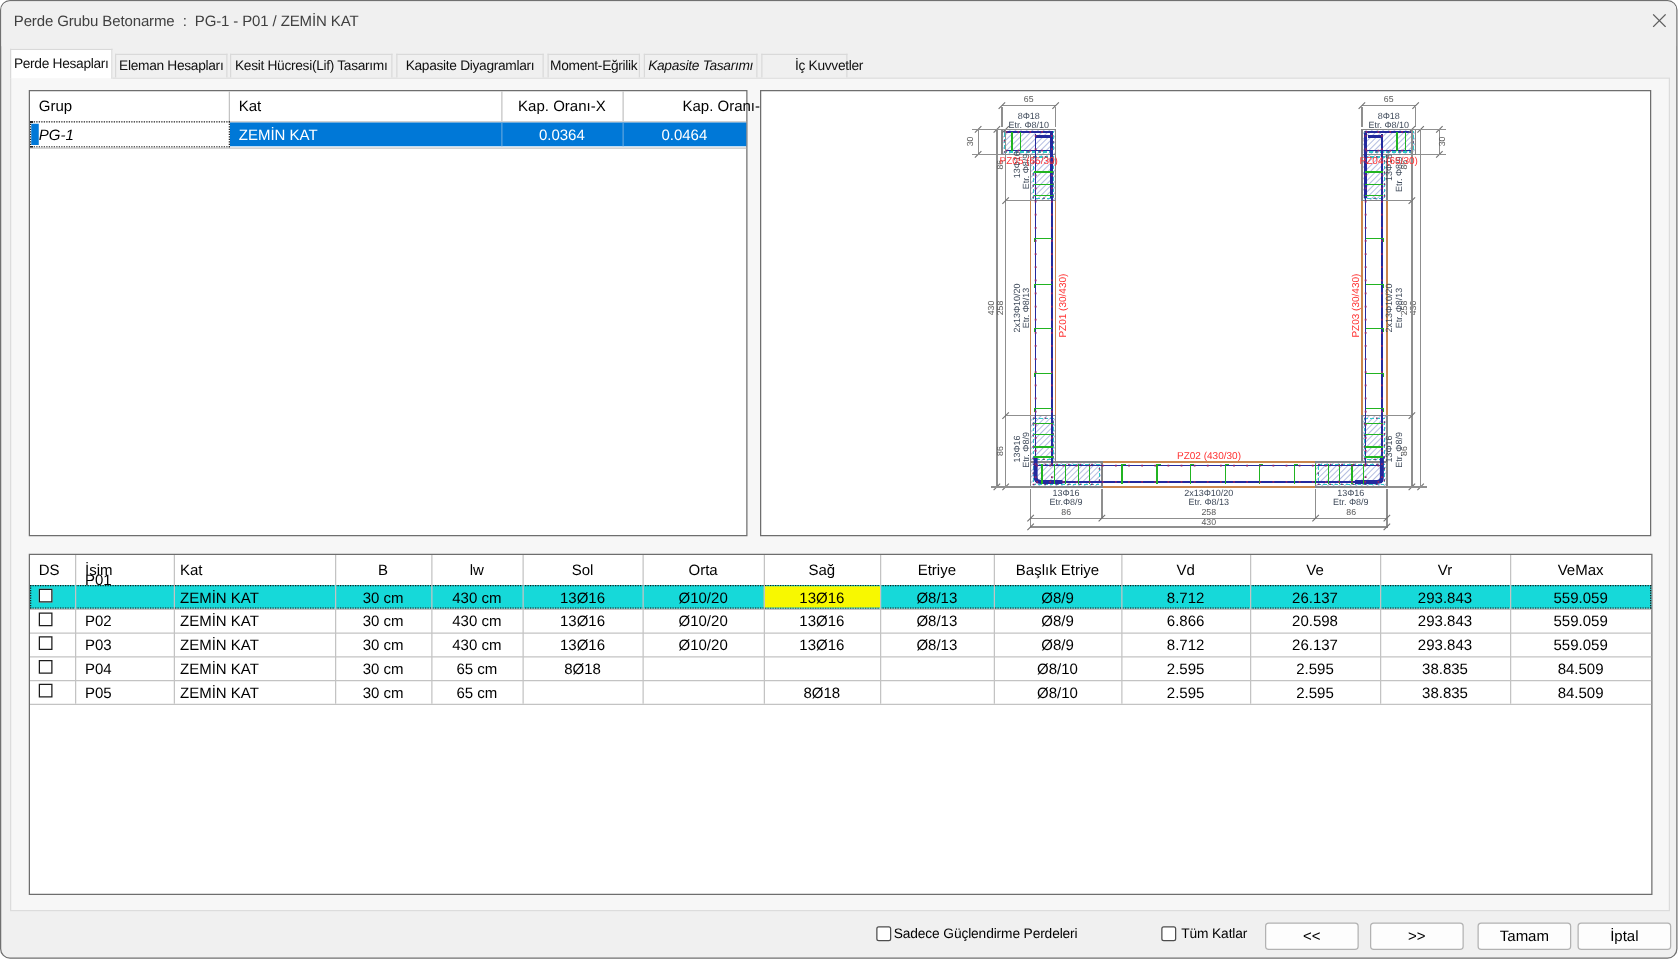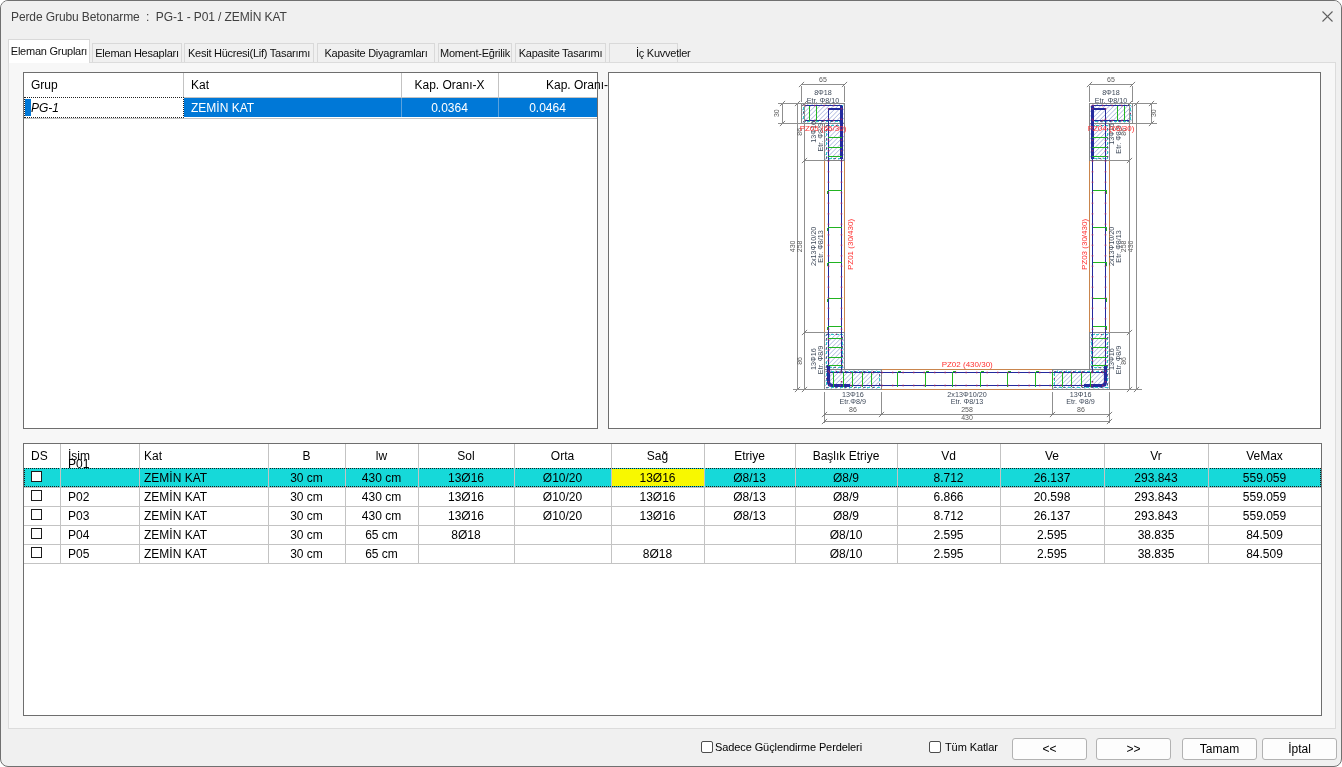--- a/index.html
+++ b/index.html
@@ -38,26 +38,26 @@
 <body>
 <div id="dlg">
   <div id="titlebar">
     <div id="titletext">Perde Grubu Betonarme&nbsp; :&nbsp; PG-1 - P01 / ZEMİN KAT</div>
     <svg style="position:absolute;left:1321px;top:10px;" width="11" height="11">
         <line x1="0.5" y1="0.5" x2="10.5" y2="10.5" stroke="#5f5f5f" stroke-width="1.1"></line>
         <line x1="10.5" y1="0.5" x2="0.5" y2="10.5" stroke="#5f5f5f" stroke-width="1.1"></line>
       </svg>
   </div>
   <div id="page"></div>
-  <div id="tab0" class="tab" style="left:7px; width:82px;">Eleman Grupları</div>
+  <div id="tab0" class="tab" style="left:7px; width:82px;">Perde Hesapları</div>
   <div class="tab" style="left:91px; width:90px;">Eleman Hesapları</div>
   <div class="tab" style="left:183px; width:130px;">Kesit Hücresi(Lif) Tasarımı</div>
   <div class="tab" style="left:316px; width:118px;">Kapasite Diyagramları</div>
   <div class="tab" style="left:437px; width:74px;">Moment-Eğrilik</div>
-  <div class="tab" style="left:514px; width:91px;">Kapasite Tasarımı</div>
+  <div class="tab" style="left:514px; width:91px;font-style:italic;">Kapasite Tasarımı</div>
   <div class="tab" style="left:608px; width:69px;padding-left:26px;">İç Kuvvetler</div>
 
   <div id="lpanel">
     <div class="hv" style="left:159px; top:0; height:24px;"></div>
     <div class="hv" style="left:377px; top:0; height:24px;"></div>
     <div class="hv" style="left:474px; top:0; height:24px;"></div>
     <div class="hh" style="left:0; top:24px; width:573px;"></div>
     <div class="htxt" style="left:7px; top:5px;">Grup</div>
     <div class="htxt" style="left:167px; top:5px;">Kat</div>
     <div class="ctxt" style="left:377px; top:5px; width:97px;">Kap. Oranı-X</div>

